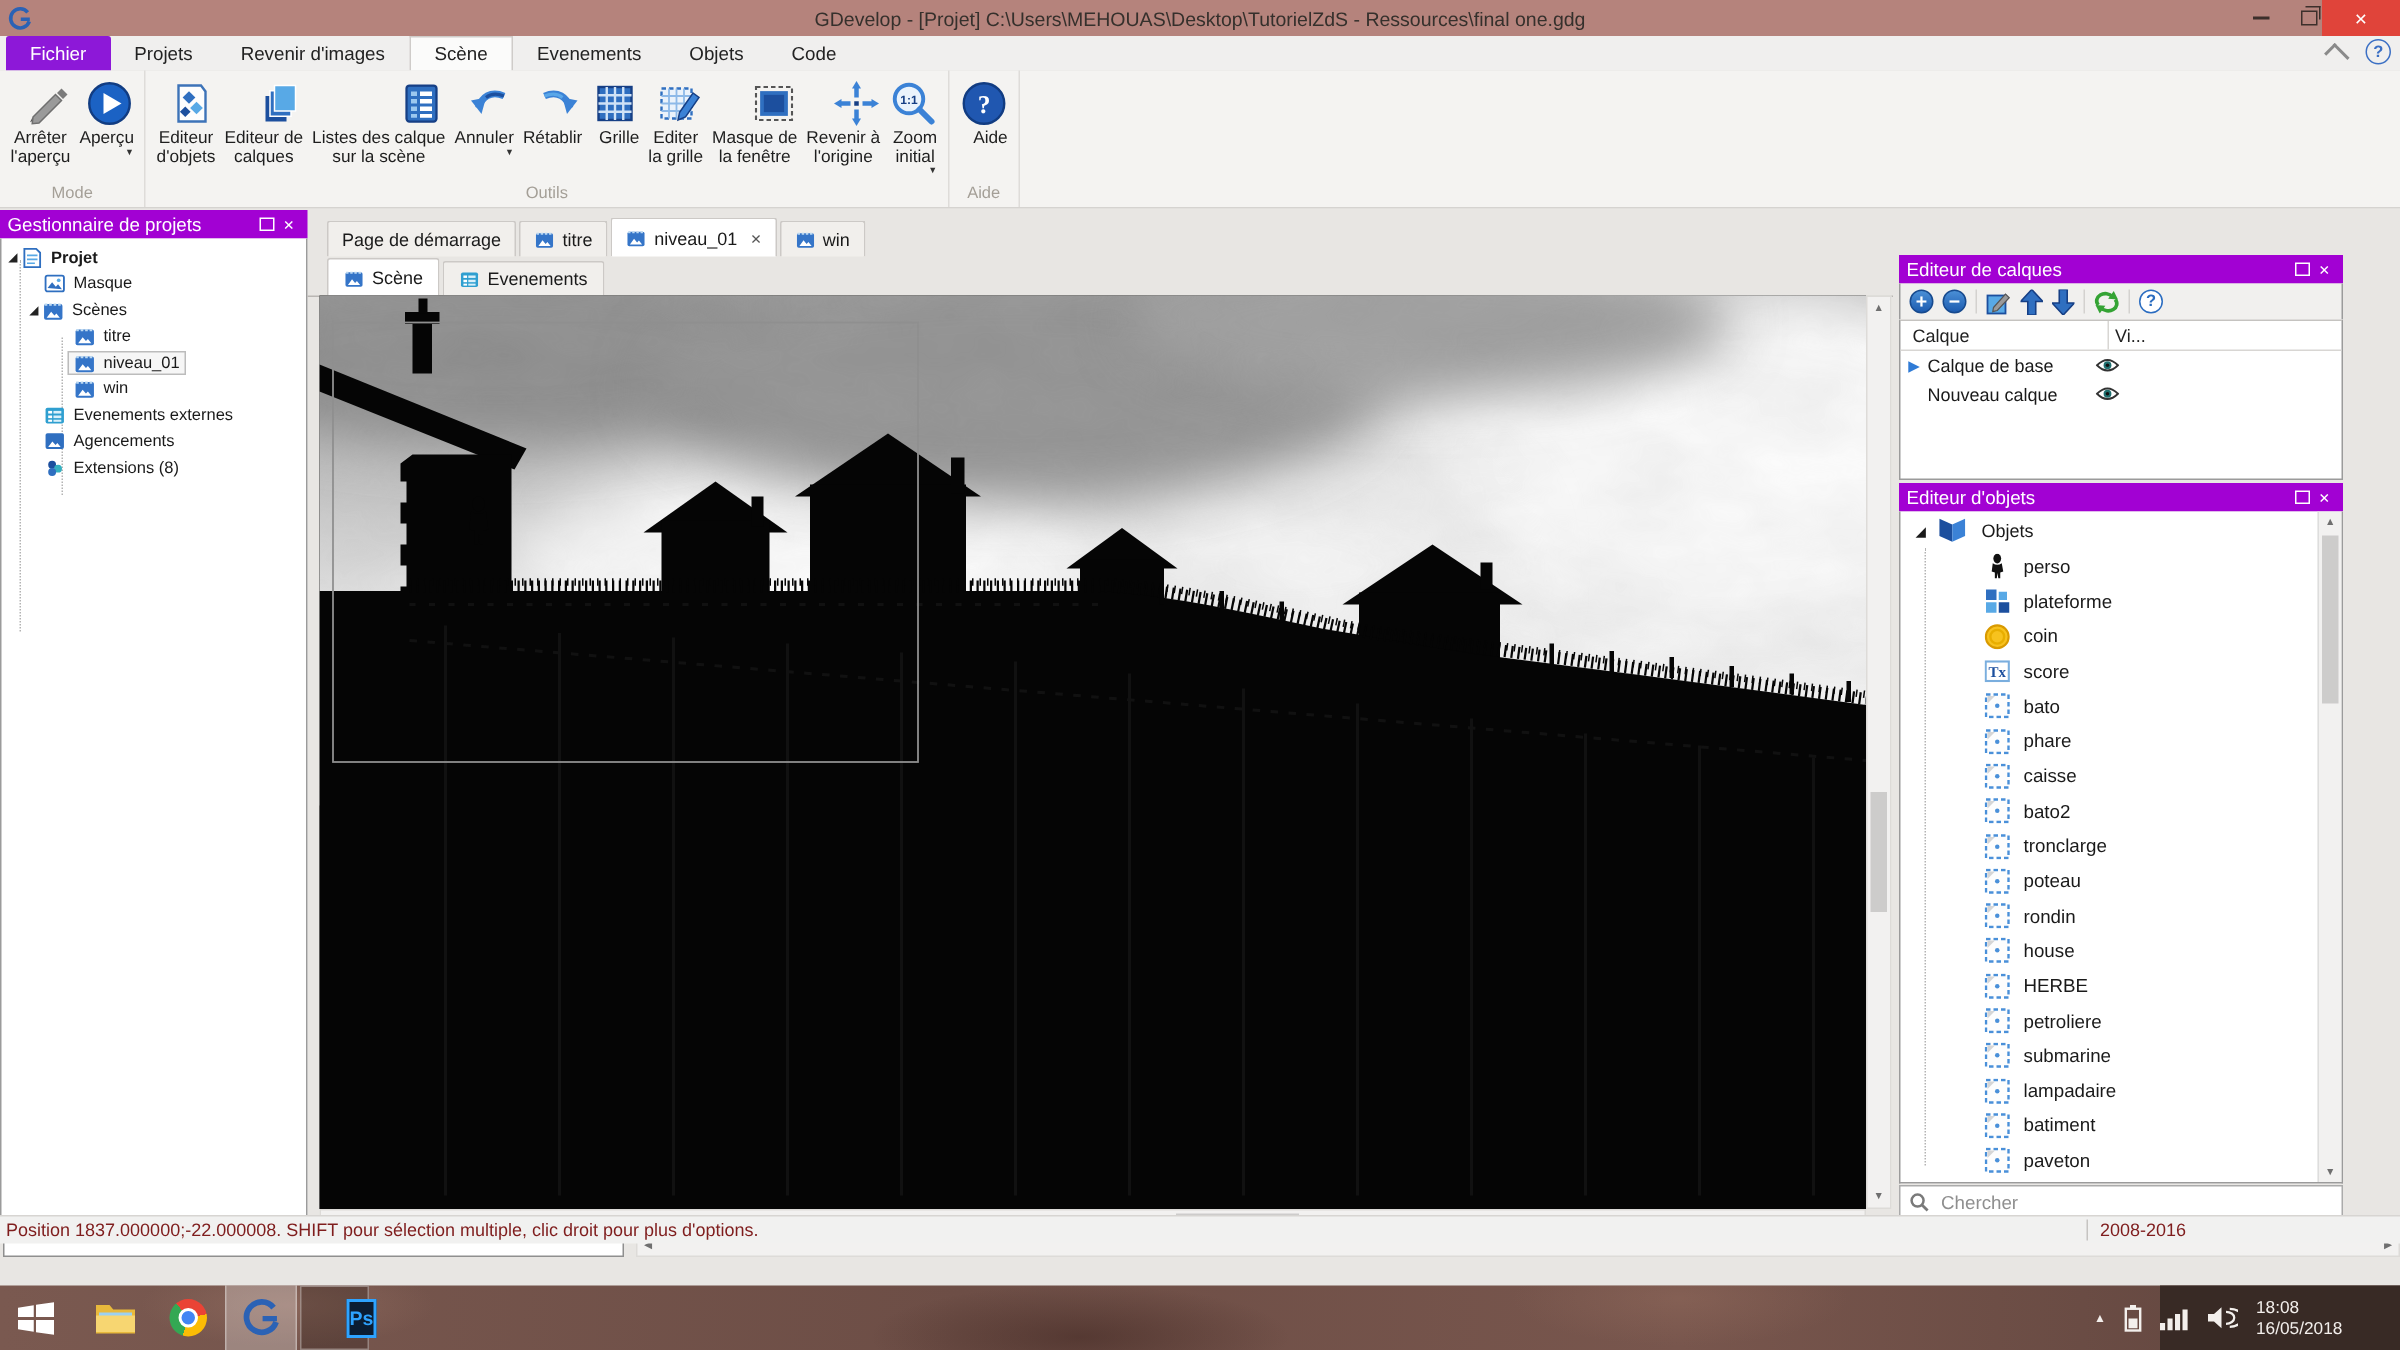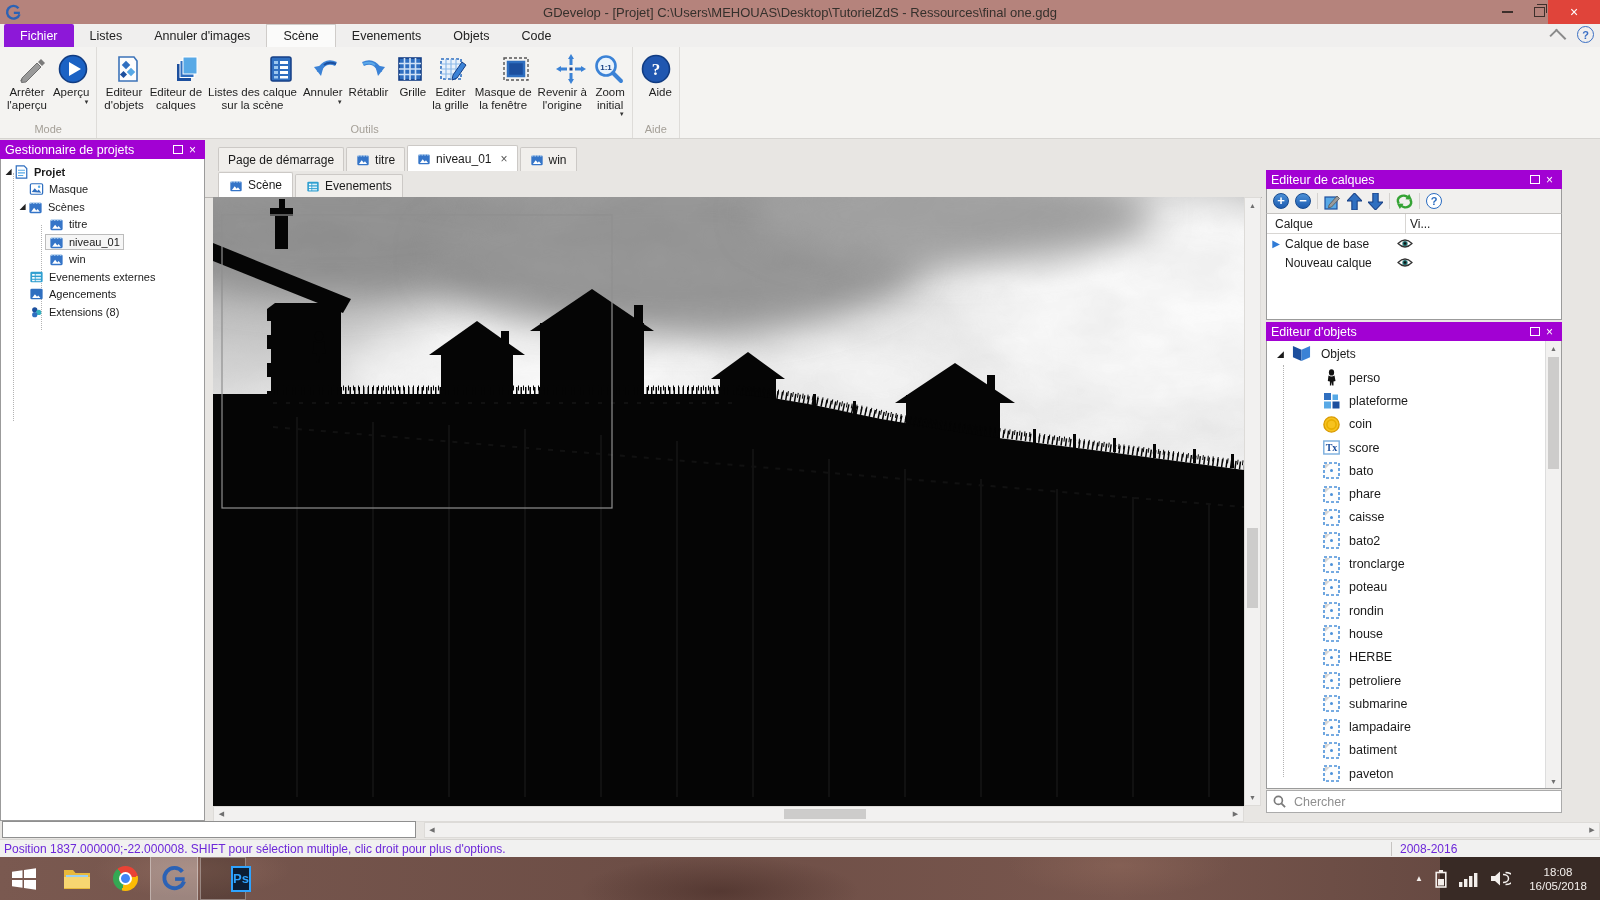--- a/index.html
+++ b/index.html
@@ -113,42 +113,42 @@
 
   #searchbox{left:1266px;top:790px;width:296px;height:23px;background:#fff;border:1px solid #ababab;box-sizing:border-box;display:flex;align-items:center;gap:6px;padding:0 6px;}
   #searchbox input{border:none;outline:none;font-family:"Liberation Sans",sans-serif;font-size:12.5px;flex:1;background:transparent;color:#14532d;}
   #searchbox input::placeholder{color:#8f8f8f;}
 
   
   #rowA-field{left:2px;top:821px;width:414px;height:17px;background:#fff;border:1px solid #8f8f8f;box-sizing:border-box;}
   #rowA-strip{left:424px;top:822px;width:1176px;height:16px;background:#f2f1f0;border:1px solid #dddbd8;box-sizing:border-box;}
   #rowA-strip .arrow{position:absolute;top:0;width:14px;height:14px;color:#6f6f6f;font-size:7px;display:flex;align-items:center;justify-content:center;}
 
-  #statusbar{left:0;top:839px;width:1600px;height:18px;background:#f1f1f0;border-top:1px solid #d7d5d2;display:flex;align-items:center;font-size:12px;color:#6d28d9;}
+  #statusbar{left:0;top:810px;width:1600px;height:18px;background:#f1f1f0;border-top:1px solid #d7d5d2;display:flex;align-items:center;font-size:12px;color:#7f1d1d;}
   #status-pos{padding-left:4px;flex:1;}
   #status-sep{width:1px;height:14px;background:#c6c4c1;}
   #status-copy{width:200px;padding-left:8px;}
 
   
   #taskbar{left:0;top:857px;width:1600px;height:43px;
      background:
        radial-gradient(140px 40px at 12% 30%, rgba(160,120,105,.45), transparent 70%),
        radial-gradient(200px 50px at 45% 80%, rgba(60,35,30,.5), transparent 70%),
        radial-gradient(160px 45px at 70% 20%, rgba(150,110,95,.4), transparent 70%),
        linear-gradient(90deg,#7a5950,#6d4e46 40%,#78564d 70%,#5f443d);}
   .tkbtn{position:absolute;top:0;height:43px;width:46px;display:flex;align-items:center;justify-content:center;}
   .tkbtn.activeapp{background:rgba(255,255,255,.28);border-left:1px solid rgba(255,255,255,.35);border-right:1px solid rgba(255,255,255,.35);}
   .tkbtn.running{background:rgba(20,10,8,.25);border:1px solid rgba(255,255,255,.35);box-sizing:border-box;padding-left:36px;}
   #chromeball{width:25px;height:25px;border-radius:50%;background:conic-gradient(from -40deg,#ea4335 0 33%,#fbbc05 0 66%,#34a853 0 100%);position:relative;}
   #chromeball:after{content:"";position:absolute;left:6px;top:6px;width:13px;height:13px;border-radius:50%;background:#4285f4;border:2.5px solid #fff;box-sizing:border-box;}
   #psicon{width:26px;height:26px;background:#0b1d33;border:2px solid #2ea3ff;box-sizing:border-box;color:#2ea3ff;font-size:13px;font-weight:bold;display:flex;align-items:center;justify-content:center;}
   #traydark{position:absolute;right:0;top:0;width:160px;height:43px;background:#382a25;}
   #tray{position:absolute;right:0;top:0;height:43px;display:flex;align-items:center;gap:12px;color:#f3efec;}
   #tray-chevron{font-size:8px;color:#f3efec;}
-  #clock{text-align:center;font-size:11.5px;line-height:14px;margin-right:7px;width:70px;}
+  #clock{text-align:left;font-size:11.5px;line-height:14px;margin-right:26px;width:70px;}
 </style>
 </head>
 <body>
 
 <div id="app">
 
   <div id="titlebar" class="abs">
     <svg id="tb-logo" viewBox="0 0 24 24">
       <path d="M19 6 A9 9 0 1 0 20.5 14.5" fill="none" stroke="#2b62b5" stroke-width="3.4"></path>
       <path d="M12.5 12.5 H21" stroke="#2b62b5" stroke-width="3.2"></path>
@@ -158,22 +158,22 @@
         <i></i>
       </div>
     <div id="btn-restore" class="wbtn">
         <i></i>
       </div>
     <div id="btn-close" class="wbtn">×</div>
   </div>
 
   <div id="menubar" class="abs">
     <div class="menuitem fichier">Fichier</div>
-    <div class="menuitem">Listes</div>
-    <div class="menuitem">Annuler d'images</div>
+    <div class="menuitem">Projets</div>
+    <div class="menuitem">Revenir d'images</div>
     <div class="menuitem activetab">Scène</div>
     <div class="menuitem">Evenements</div>
     <div class="menuitem">Objets</div>
     <div class="menuitem">Code</div>
   </div>
   <div id="menu-right" class="abs">
     <div id="ribbon-collapse"></div>
     <div id="menu-help">?</div>
   </div>
 

